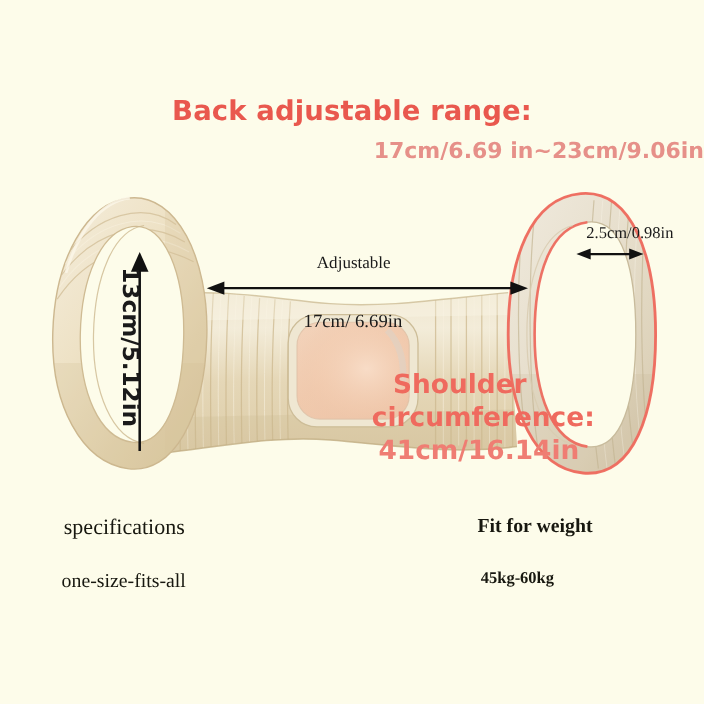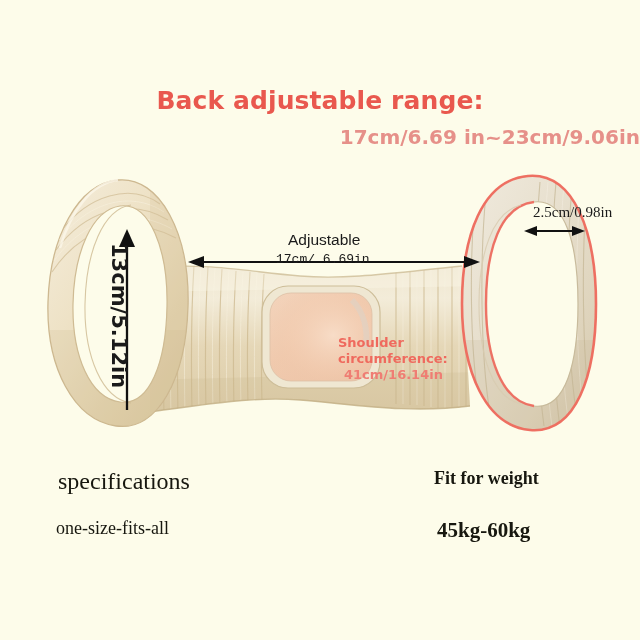--- a/index.html
+++ b/index.html
@@ -62,71 +62,71 @@
   #label-width-right {
     top: 204px;
     left: 533px;
     font-family: "Liberation Serif", serif;
     font-size: 15px;
     white-space: nowrap;
   }
   #label-adjustable {
     top: 231px;
     left: 288px;
-    font-family: Liberation Sans, sans-serif;
+    font-family: Liberation Serif, serif;
     font-size: 15.5px;
     white-space: nowrap;
   }
   #label-adjust-value {
-    top: 252px;
+    top: 282px;
     left: 276px;
-    font-family: Liberation Mono, monospace;
-    font-size: 13px;
+    font-family: Liberation Serif, serif;
+    font-size: 17px;
     white-space: nowrap;
   }
   #label-height-left {
     top: 243px;
     left: 131px;
     font-family: "DejaVu Sans", sans-serif;
     font-size: 21px;
     font-weight: 600;
     white-space: nowrap;
     transform: rotate(90deg);
     transform-origin: left top;
   }
 
   #label-shoulder {
     position: absolute;
     top: 335px;
     left: 338px;
     width: 160px;
     font-family: "DejaVu Sans", sans-serif;
     font-weight: bold;
-    font-size: 13px;
+    font-size: 24px;
     line-height: 1.24;
     color: #ef6a5e;
-    text-align: left;
+    text-align: center;
   }
   #label-shoulder .val {
     color: #ef7d73;
     display: block;
     padding-left: 6px;
   }
 
   
   .spec-cell {
     position: absolute;
     font-family: "Liberation Serif", serif;
     color: #17170f;
     white-space: nowrap;
   }
-  #spec-left-head  { top: 468px; left: 58px;  font-size: 24px; }
+  #spec-left-head  { top: 468px; left: 58px;  font-size: 20px; }
   #spec-left-val   { top: 518px; left: 56px;  font-size: 18px; }
   #spec-right-head { top: 468px; left: 434px; font-size: 18px; font-weight: bold; }
-  #spec-right-val  { top: 518px; left: 437px; font-size: 21px; font-weight: bold; }
+  #spec-right-val  { top: 518px; left: 437px; font-size: 15px; font-weight: bold; }
 </style>
 </head>
 <body>
 
 <div id="page">
 
   <svg id="product" viewBox="0 0 640 640">
     <defs>
       <linearGradient id="bandGrad" x1="0" y1="0" x2="0" y2="1">
         <stop offset="0%" stop-color="#efe6cf"></stop>

